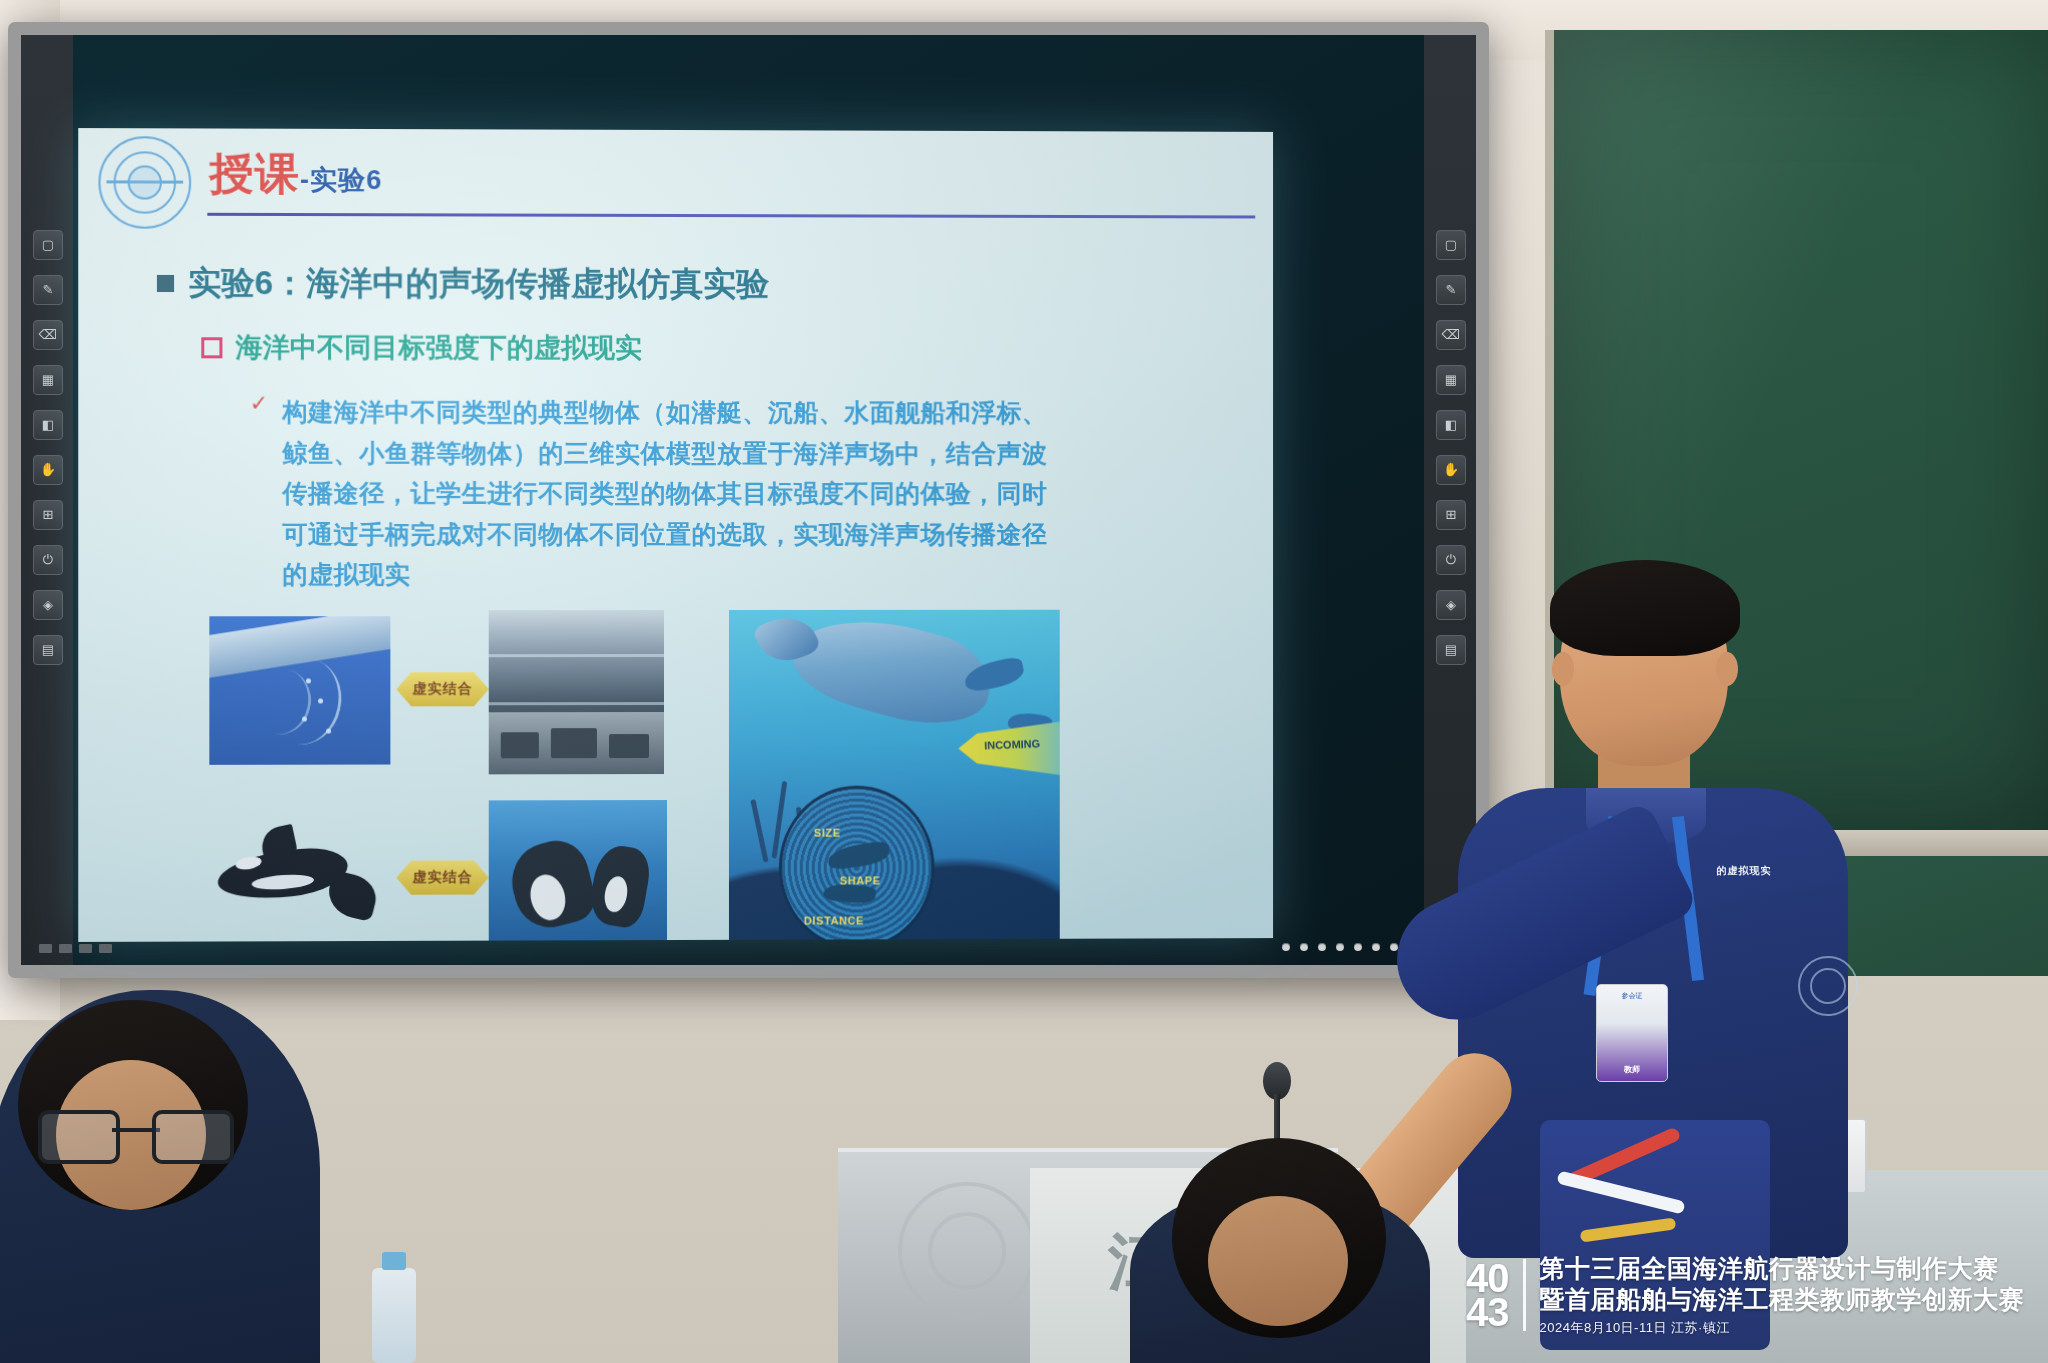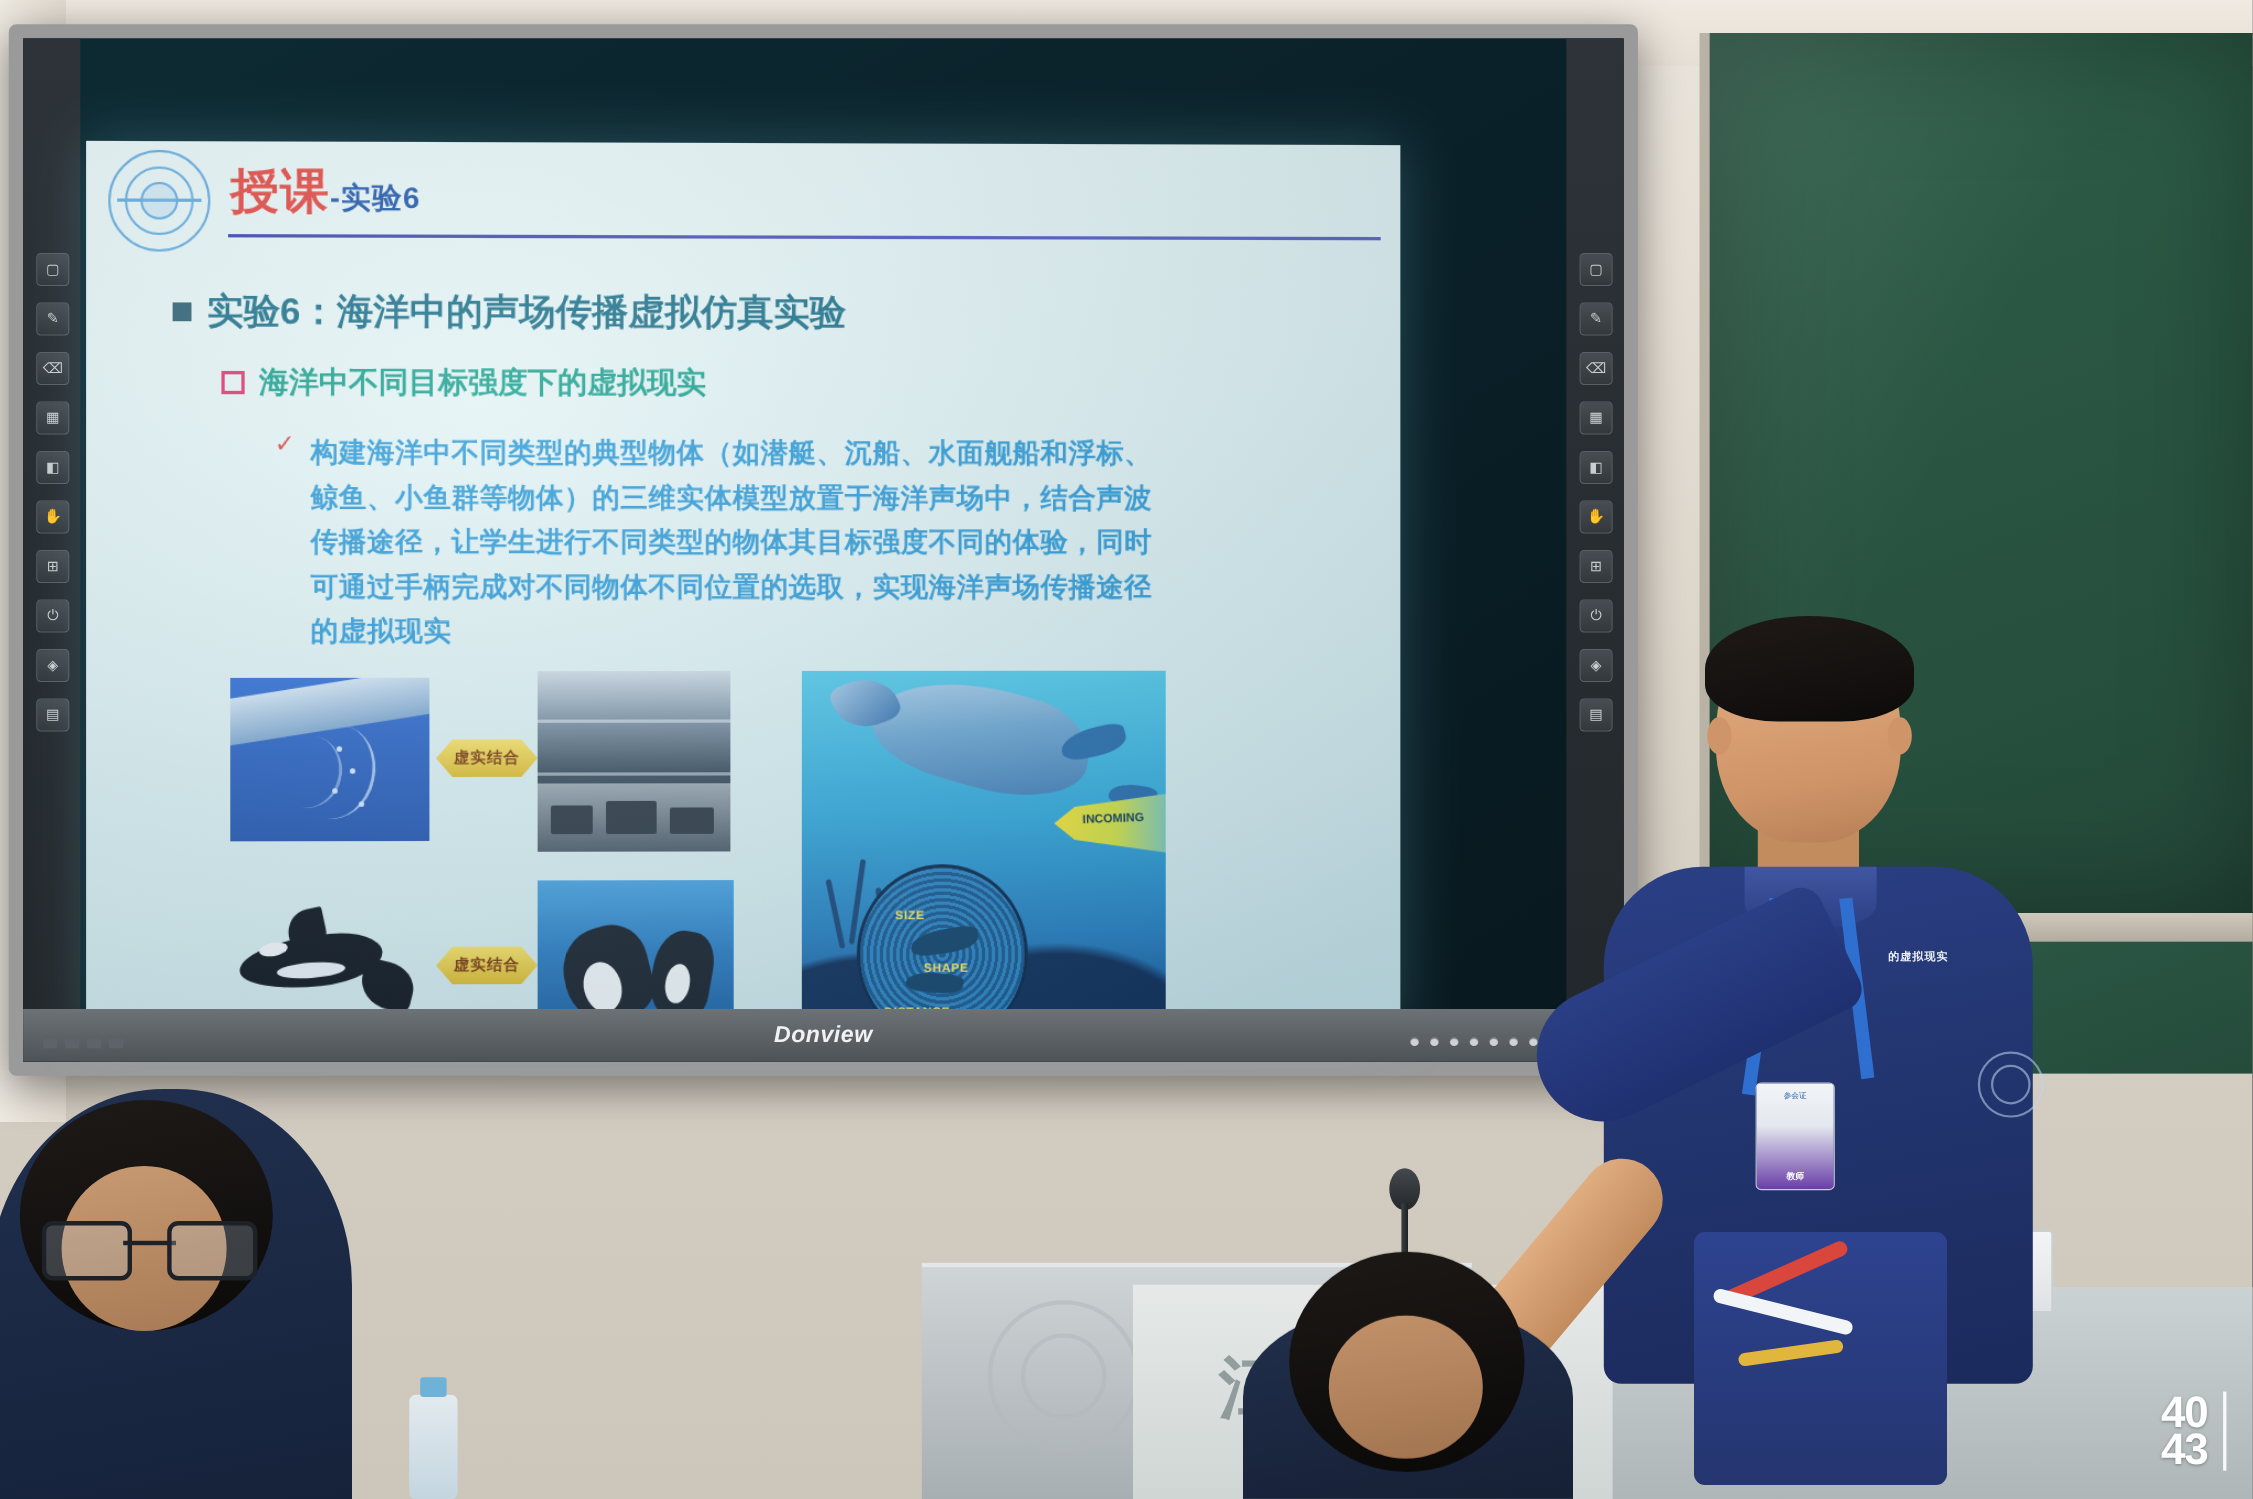--- a/index.html
+++ b/index.html
@@ -398,23 +398,20 @@
             <span class="beam">
               <span>INCOMING</span>
             </span>
           </div>
 
           <div class="arrow arrow-1">虚实结合</div>
           <div class="arrow arrow-2">虚实结合</div>
         </div>
       </div>
 
-      <div class="panel-brandbar">
-        <span class="panel-brand">Donview</span>
-      </div>
       <div class="panel-dots">
         <i></i>
           <i></i>
         <i></i>
           <i></i>
         <i></i>
           <i></i>
         <i></i>
           <i></i>
       </div>
@@ -495,15 +492,20 @@
   <div class="bottle">
     <span class="cap"></span>
   </div>
 
   <div class="event">
     <div class="year">
       <div>40</div>
       <div>43</div>
     </div>
     <div class="divider"></div>
+    <div class="lines">
+      <div class="l1">第十三届全国海洋航行器设计与制作大赛</div>
+      <div class="l2">暨首届船舶与海洋工程类教师教学创新大赛</div>
+      <div class="l3">2024年8月10日-11日     江苏·镇江</div>
+    </div>
   </div>
 
 </div>
 
 </body></html>

